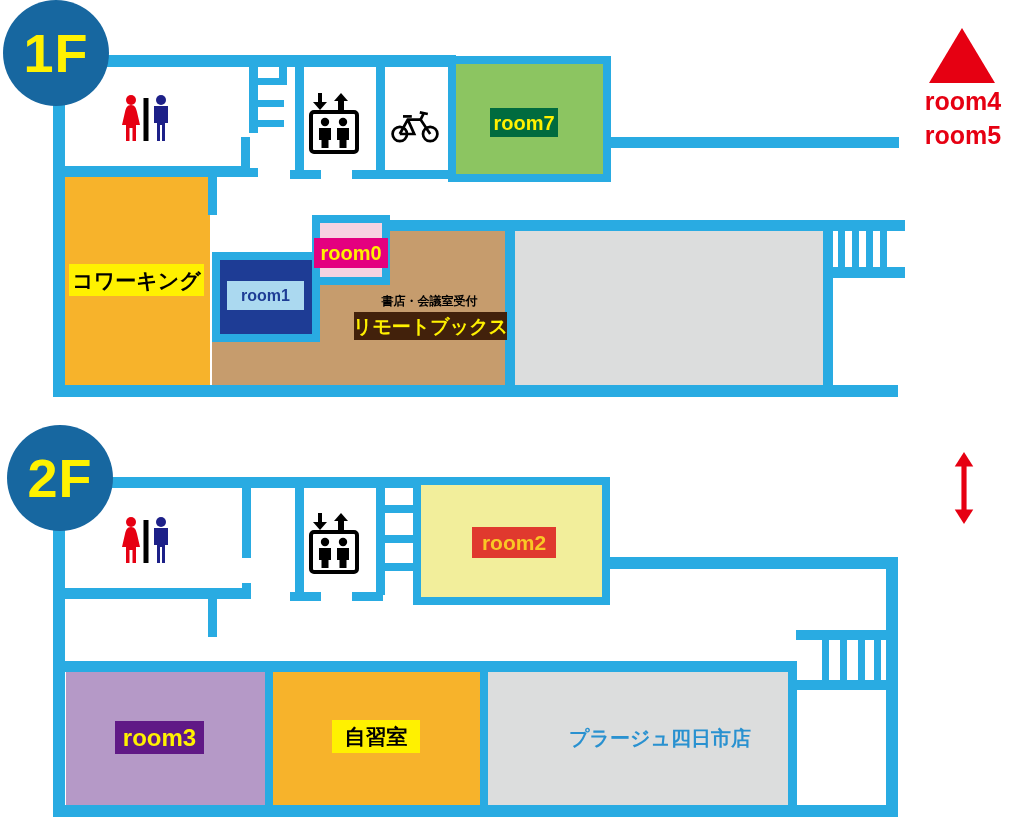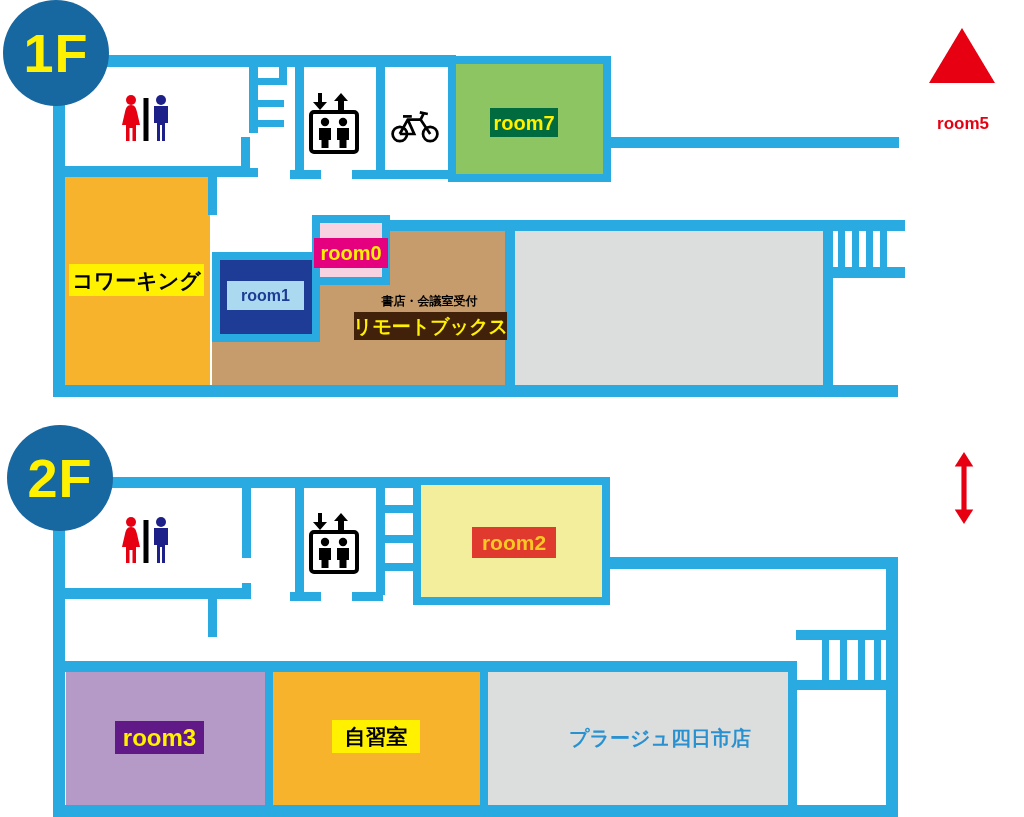--- a/index.html
+++ b/index.html
@@ -97,21 +97,22 @@
       <g fill="none" stroke="#000" stroke-width="3.4">
         <circle cx="11" cy="32" r="9"></circle>
         <circle cx="49" cy="32" r="9"></circle>
         <path d="M11 32 L21 14 H37 L49 32 M21 14 L29 32 H11"></path>
         <path d="M15 10 H26"></path>
         <path d="M37 14 L41 6 M36 5 L46 7"></path>
       </g>
     </svg>
 
     <div class="tri" style="left:929px;top:28px"></div>
-    <div class="tag note" style="left:901px;top:108px;width:124px;height:30px;font-size:17px">room5</div>
+    <div class="tag note" style="left:901px;top:86px;width:124px;height:30px;font-size:25px">room4</div>
+    <div class="tag note" style="left:901px;top:120px;width:124px;height:30px;font-size:25px">room5</div>
 
     <div class="badge" style="left:3px;top:0px">1F</div>
   </div>
 
   <div class="layer">
 
     <div class="fill" style="left:66px;top:672px;width:199px;height:133px;background:var(--room3-fill)"></div>
     <div class="fill" style="left:273px;top:672px;width:207px;height:133px;background:var(--coworking-fill)"></div>
     <div class="fill" style="left:488px;top:672px;width:300px;height:133px;background:var(--gray-fill)"></div>
 

